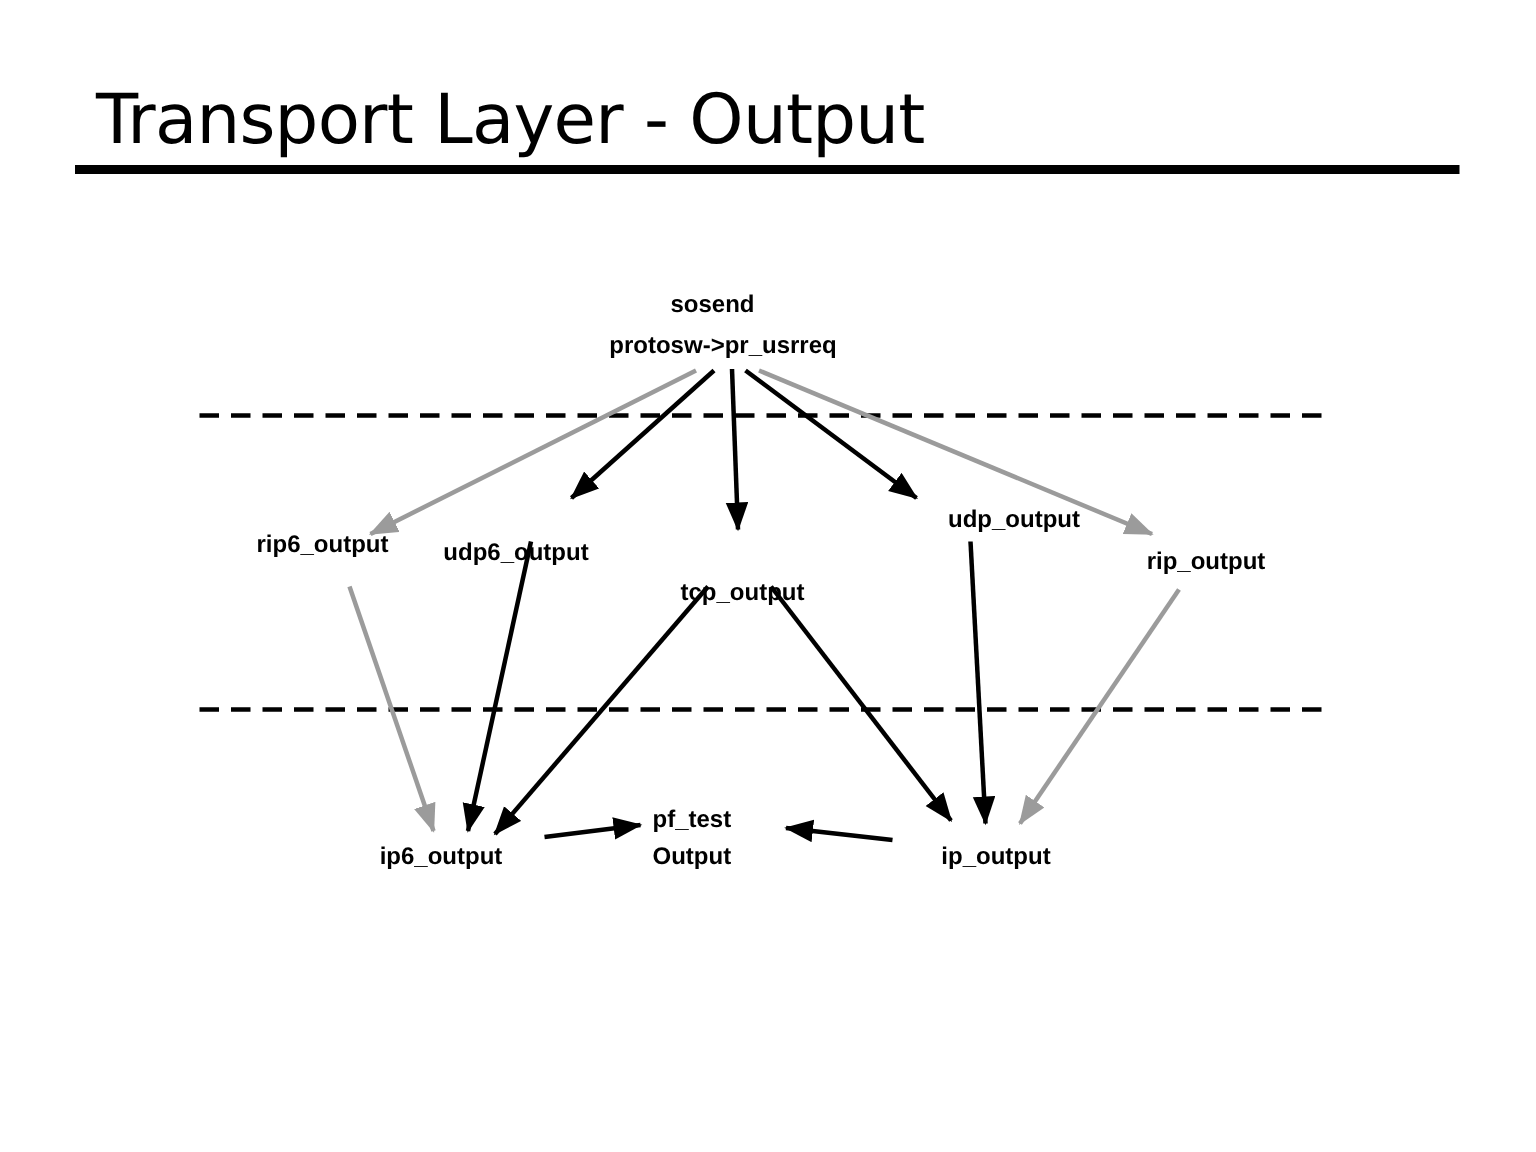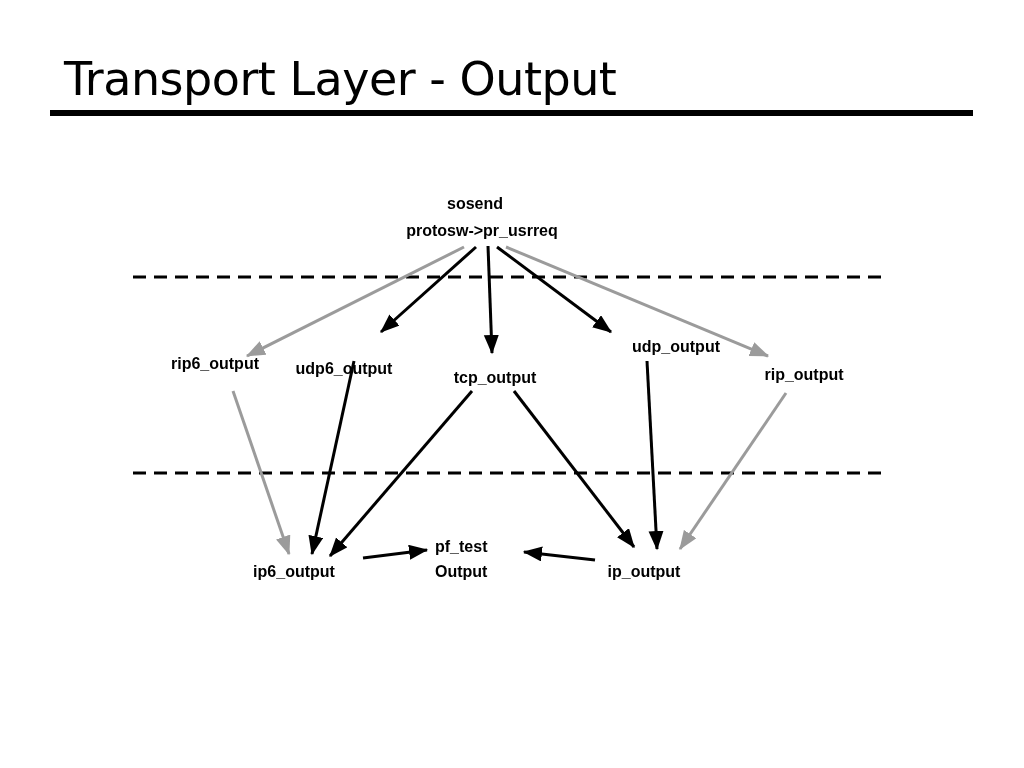--- a/index.html
+++ b/index.html
@@ -91,22 +91,22 @@
         <line x1="363" y1="558" x2="427" y2="550" stroke="#000000" stroke-width="3" marker-end="url(#arrow-black)"></line>
         <line x1="595" y1="560" x2="524" y2="552" stroke="#000000" stroke-width="3" marker-end="url(#arrow-black)"></line>
       </g>
   </svg>
 
   <div id="node-layer">
       <div class="node centered" style="left: 475px; top: 204px;">sosend</div>
       <div class="node centered" style="left: 482px; top: 231px;">protosw-&gt;pr_usrreq</div>
       <div class="node centered" style="left: 215px; top: 364px;">rip6_output</div>
       <div class="node centered" style="left: 344px; top: 345px; margin-top: 24px;">udp6_output</div>
-      <div class="node centered" style="left: 495px; top: 378px;">tcp_output</div>
+      <div class="node centered" style="left: 495px; top: 396px;">tcp_output</div>
       <div class="node centered" style="left: 664px; top: 347px; margin-left: 12px;">udp_output</div>
       <div class="node centered" style="left: 804px; top: 375px; text-align: center;">rip_output</div>
       <div class="node centered" style="left: 294px; top: 572px; text-align: right;">ip6_output</div>
       <div class="node leftal" style="left: 435px; top: 547px; text-align: right;">pf_test</div>
       <div class="node leftal" style="left: 435px; top: 572px;">Output</div>
-      <div class="node centered" style="left: 644px; top: 572px;">ip_output</div>
+      <div class="node centered" style="left: 664px; top: 572px;">ip_output</div>
     </div>
 
 </div>
 
 </body></html>

